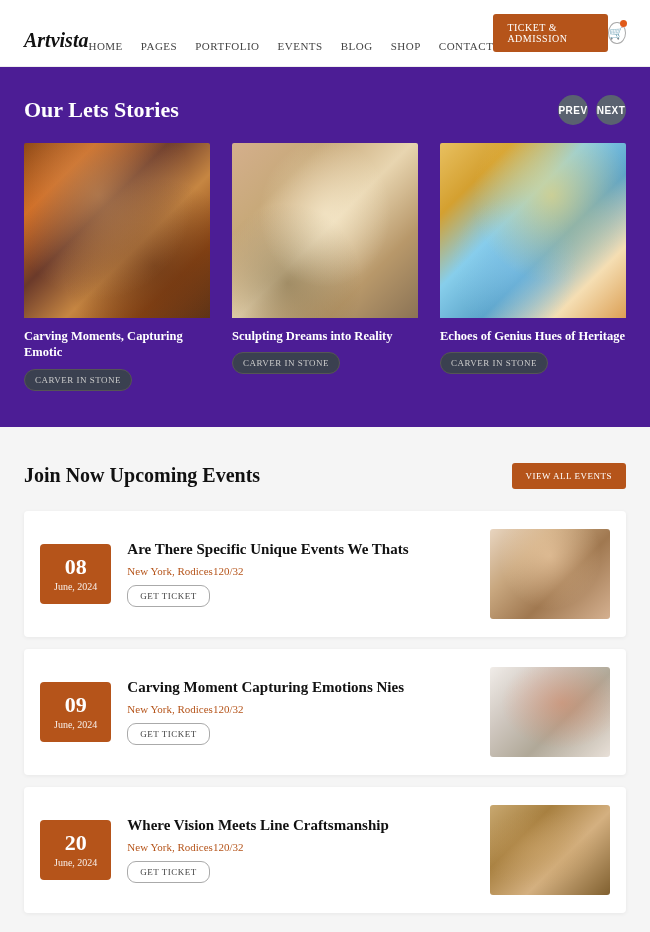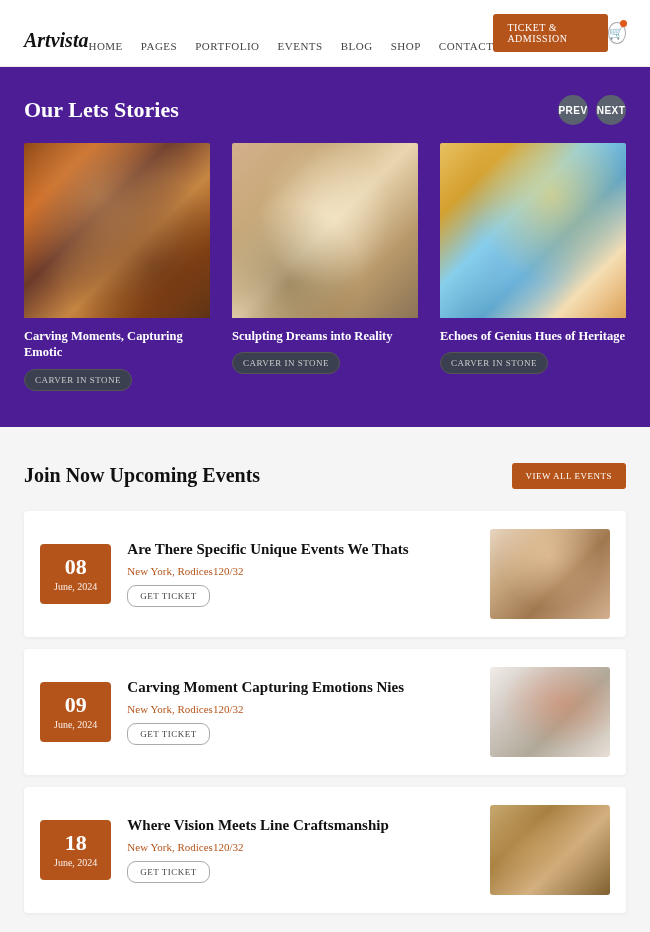--- a/index.html
+++ b/index.html
@@ -377,21 +377,21 @@
           <div class="event-day">09</div>
           <div class="event-month">June, 2024</div>
         </div>
         <div class="event-info"><div class="event-name">Carving Moment Capturing Emotions Nies</div><div class="event-location">New York, Rodices120/32</div><div class="get-ticket-btn">GET TICKET</div></div>
         <div class="event-img-box">
           <div class="evt-img2"></div>
         </div>
       </div>
       <div class="event-card">
         <div class="event-date-box">
-          <div class="event-day">18</div>
+          <div class="event-day">20</div>
           <div class="event-month">June, 2024</div>
         </div>
         <div class="event-info"><div class="event-name">Where Vision Meets Line Craftsmanship</div><div class="event-location">New York, Rodices120/32</div><div class="get-ticket-btn">GET TICKET</div></div>
         <div class="event-img-box">
           <div class="evt-img3"></div>
         </div>
       </div>
     </div>
 </section>
 

